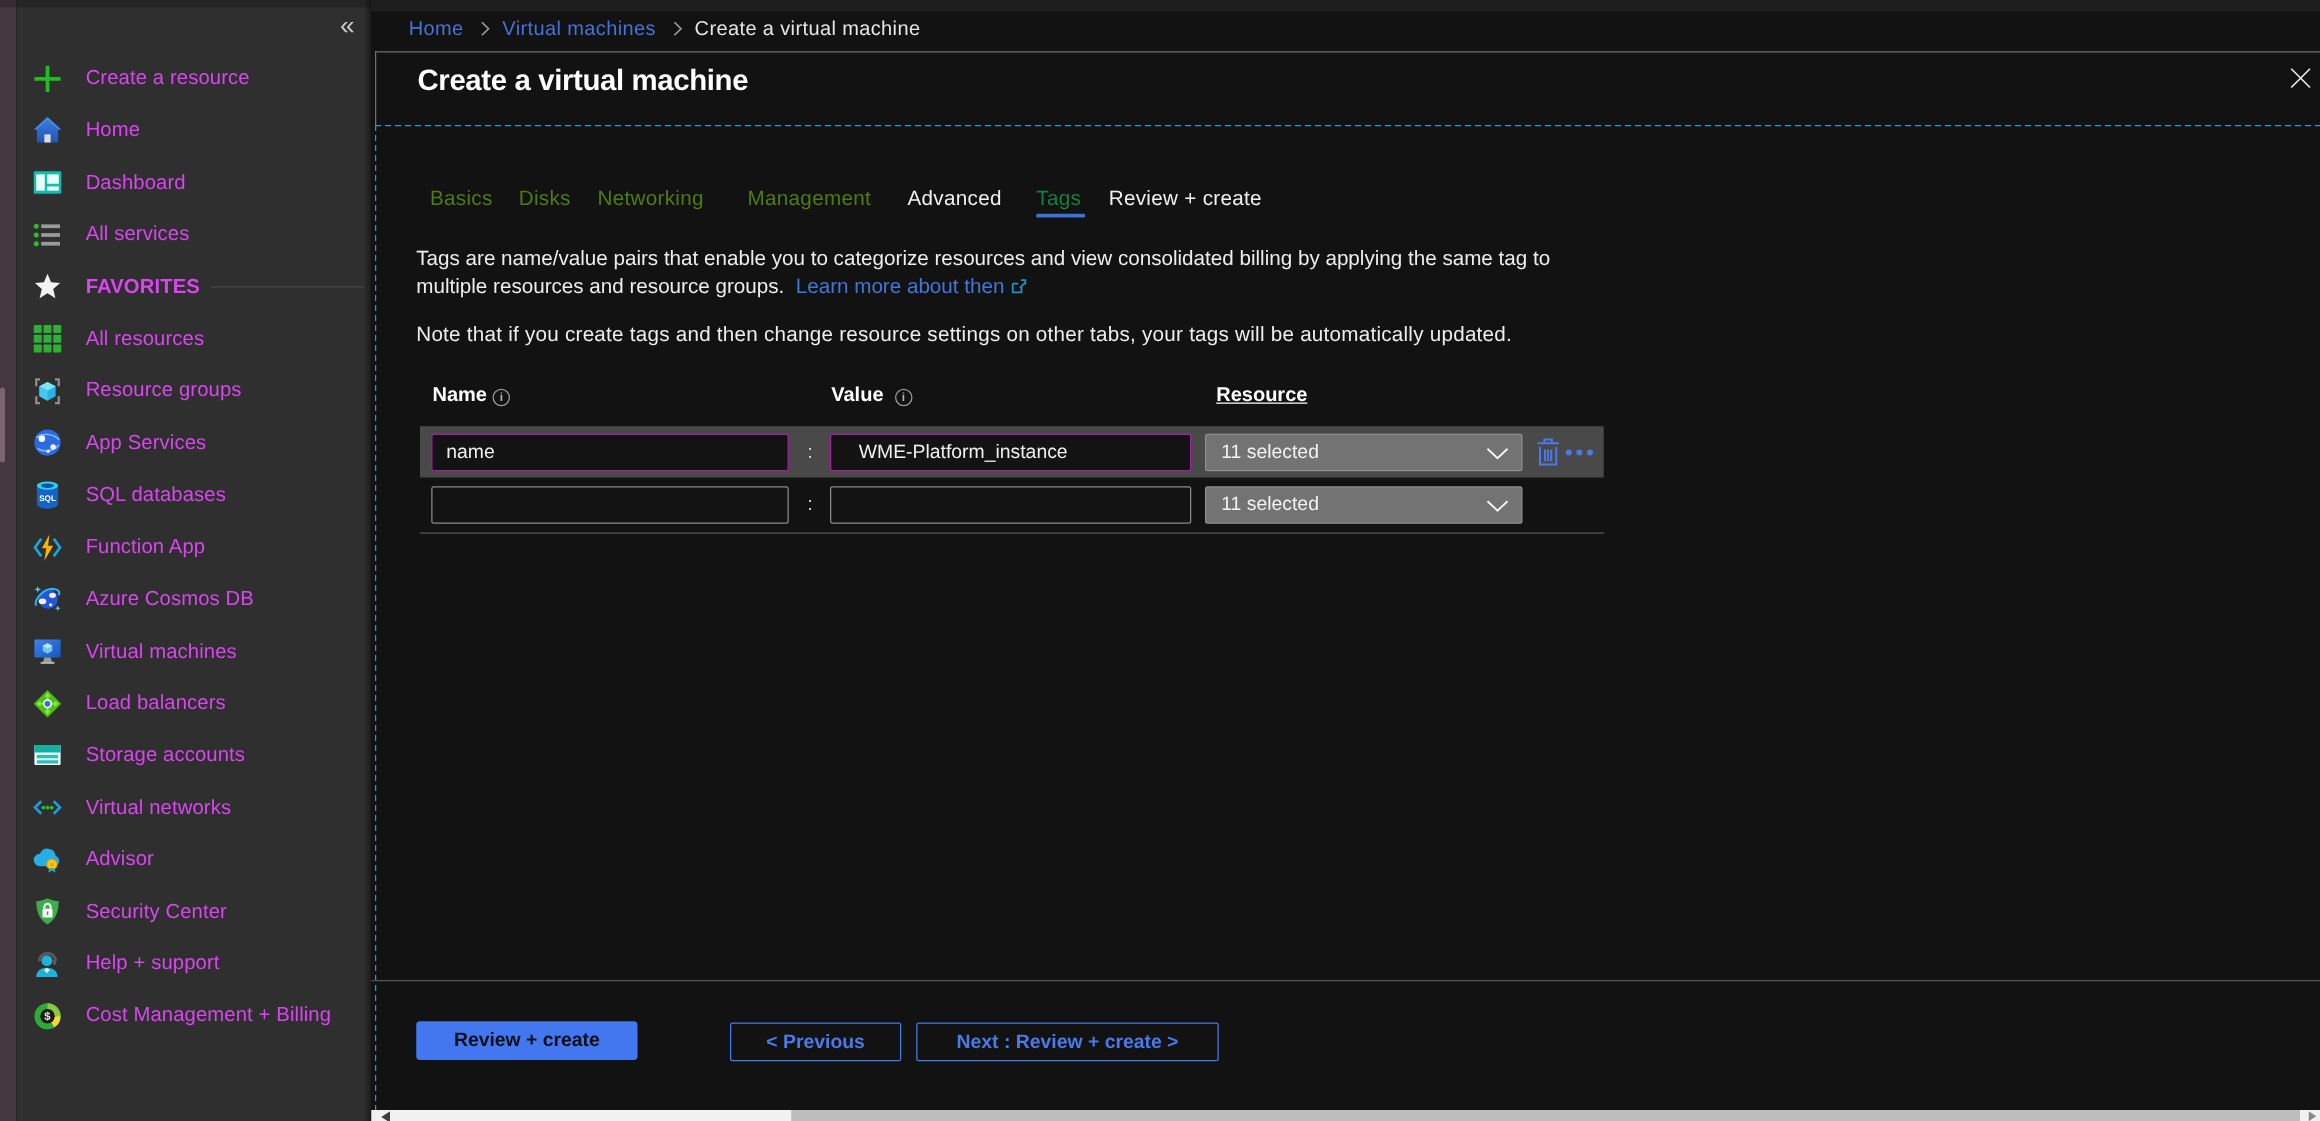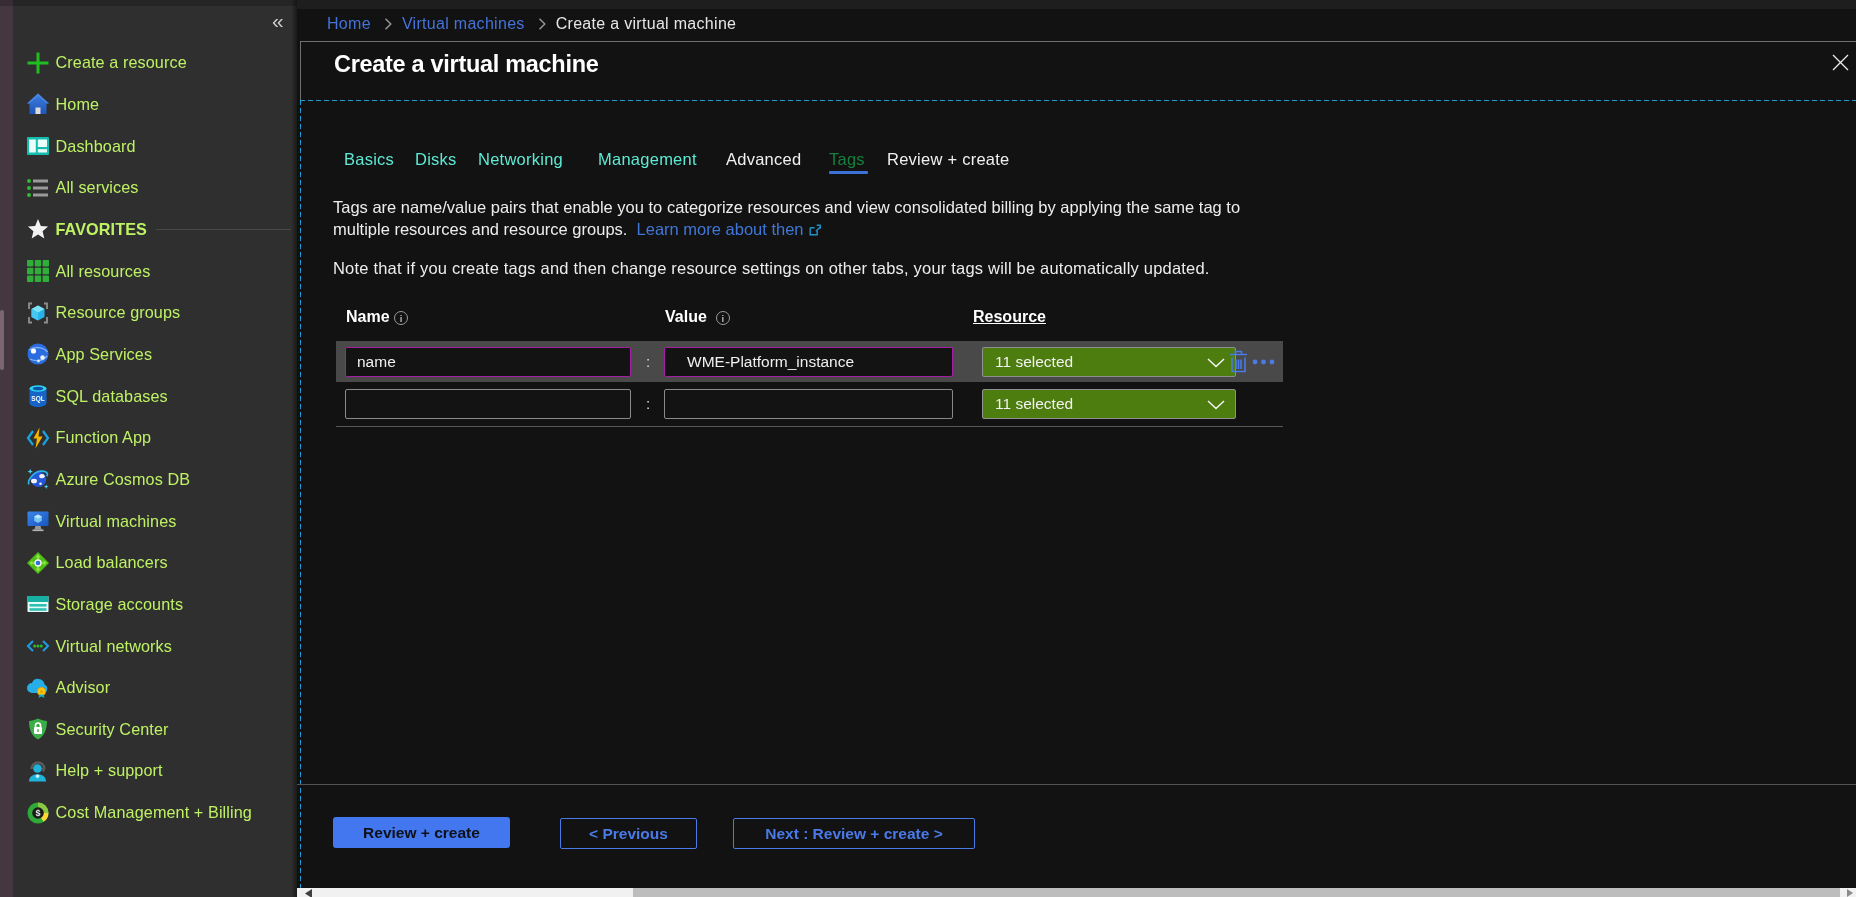--- a/index.html
+++ b/index.html
@@ -7,55 +7,55 @@
 .abs { position:absolute; }
 #strip { left:0; top:0; width:13px; height:897px; background:#453740; }
 #stripthumb { left:0; top:310px; width:4px; height:60px; background:#7b6670; border-radius:2px; }
 #sidebar { left:13px; top:0; width:284px; height:897px; background:#2f2f2f; }
 #sideshadow { left:291px; top:0; width:6px; height:897px; background:linear-gradient(to right, rgba(0,0,0,0), rgba(0,0,0,0.45)); }
 #topdark { left:0; top:0; width:297px; height:6px; background:rgba(0,0,0,0.2); }
 #collapse { left:272px; top:9px; color:#cccccc; font-size:21px; }
 ul.nav { position:absolute; left:13px; top:42px; width:284px; list-style:none; }
 ul.nav li { height:41.66px; display:flex; align-items:center; }
 ul.nav li svg { margin-left:12.5px; flex:0 0 24px; }
-ul.nav li .lbl { margin-left:6px; color:#bef264; font-size:16.2px; letter-spacing:0.1px; white-space:nowrap; }
+ul.nav li .lbl { margin-left:19px; color:#d946ef; font-size:16.2px; letter-spacing:0.1px; white-space:nowrap; }
 li.fav .lbl { margin-left:10px; font-size:11.5px; font-weight:bold; letter-spacing:0.2px; color:#fff; }
 li.fav .favline { flex:1; height:1px; background:#484848; margin-left:9px; margin-right:6px; }
 #main { left:297px; top:0; width:1559px; height:897px; background:#121212; }
 #topstrip { left:297px; top:0; width:1559px; height:9px; background:#1e1e1e; }
 #crumbs { left:327px; top:13px; height:22px; line-height:22px; font-size:16px; letter-spacing:0.3px; color:#e6e6e6; white-space:nowrap; }
 #crumbs a { color:#4473da; text-decoration:none; }
 #crumbs .sep { margin:0 10px 0 13px; } #crumbs .sep svg { vertical-align:-1px; }
 #hline1 { left:300px; top:41px; width:1556px; height:1px; background:#6f6f6f; }
 #vline1 { left:300px; top:41px; width:1px; height:59px; background:#6f6f6f; }
 #title { left:334px; top:51px; font-size:23.5px; font-weight:bold; color:#fff; letter-spacing:-0.3px; }
 #closex { left:1831px; top:53px; }
 #dashtop { left:300px; top:100px; width:1556px; height:1.4px; background:repeating-linear-gradient(90deg,#1e9ed6 0 5px,transparent 5px 8px); }
 #dashleft { left:300px; top:100px; width:1.4px; height:788px; background:repeating-linear-gradient(180deg,#1e9ed6 0 5px,transparent 5px 8px); }
 .t { position:absolute; top:150px; font-size:16.5px; letter-spacing:0.25px; color:#f0f0f0; white-space:nowrap; }
-.t.done { color:#5eead4; }
+.t.done { color:#4d7c0f; }
 .t.active { font-weight:normal; color:#15803d; }
 #tabline { left:829px; top:171px; width:39px; height:3px; background:#3a72d8; border-radius:1px; }
 #para1 { left:333px; top:196px; width:990px; font-size:16.5px; line-height:22px; color:#ededed; }
 #para1 a { color:#3f77d8; text-decoration:none; }
 #para2 { left:333px; top:259px; font-size:16.5px; letter-spacing:0.2px; color:#ededed; }
 .hdr { font-size:16px; font-weight:bold; color:#fff; }
 .infoc { display:inline-block; width:14px; height:14px; border:1px solid #9a9a9a; border-radius:50%; color:#b5b5b5; font-size:9.5px; text-align:center; line-height:13px; font-style:normal; vertical-align:0px; }
 #row1bg { left:336px; top:341px; width:947px; height:41px; background:#494949; }
 .inp { position:absolute; height:30px; background:#131313; border-radius:2px; color:#f0f0f0; font-size:15.5px; line-height:28px; padding-left:11px; }
 .purple { border:1.5px solid #a21ea2; }
 .grey { border:1px solid #8a8a8a; }
 .colon { position:absolute; color:#dddddd; font-size:15px; }
-.dd { position:absolute; width:254px; height:30px; background:#4d7c0f; border:1px solid #8f8f8f; border-radius:2px; color:#f2f2f2; font-size:15.5px; line-height:28px; padding-left:12px;margin-left:18px; }
+.dd { position:absolute; width:254px; height:30px; background:#737373; border:1px solid #8f8f8f; border-radius:2px; color:#f2f2f2; font-size:15.5px; line-height:28px; padding-left:12px; }
 .dd svg { position:absolute; right:10px; top:10px; }
 #sepline { left:336px; top:426px; width:947px; height:1px; background:#585858; }
 #footline { left:297px; top:784px; width:1559px; height:1px; background:#535353; }
 .btn { position:absolute; height:31px; border-radius:2px; font-size:15.5px; font-weight:bold; text-align:center; }
 #btn1 { left:333px; top:817px; width:177px; background:#4377f0; color:#0d1117; line-height:31px; border-radius:3px; }
-#btn2 { left:560px; top:818px; width:137px; border:1px solid #4a7ae8; color:#4a7ae8; line-height:29px; }
+#btn2 { left:584px; top:818px; width:137px; border:1px solid #4a7ae8; color:#4a7ae8; line-height:29px; }
 #btn3 { left:733px; top:818px; width:242px; border:1px solid #4a7ae8; color:#4a7ae8; line-height:29px; }
 #scroll { left:297px; top:888px; width:1559px; height:9px; background:#f1f1f1; }
 #scrollthumb { left:633px; top:888px; width:1207px; height:9px; background:#bdbdbd; }
 </style>
 </head>
 <body>
 <div class="abs" id="strip"></div>
 <div class="abs" id="stripthumb"></div>
 <div class="abs" id="sidebar"></div>
 <div class="abs" id="sideshadow"></div>

